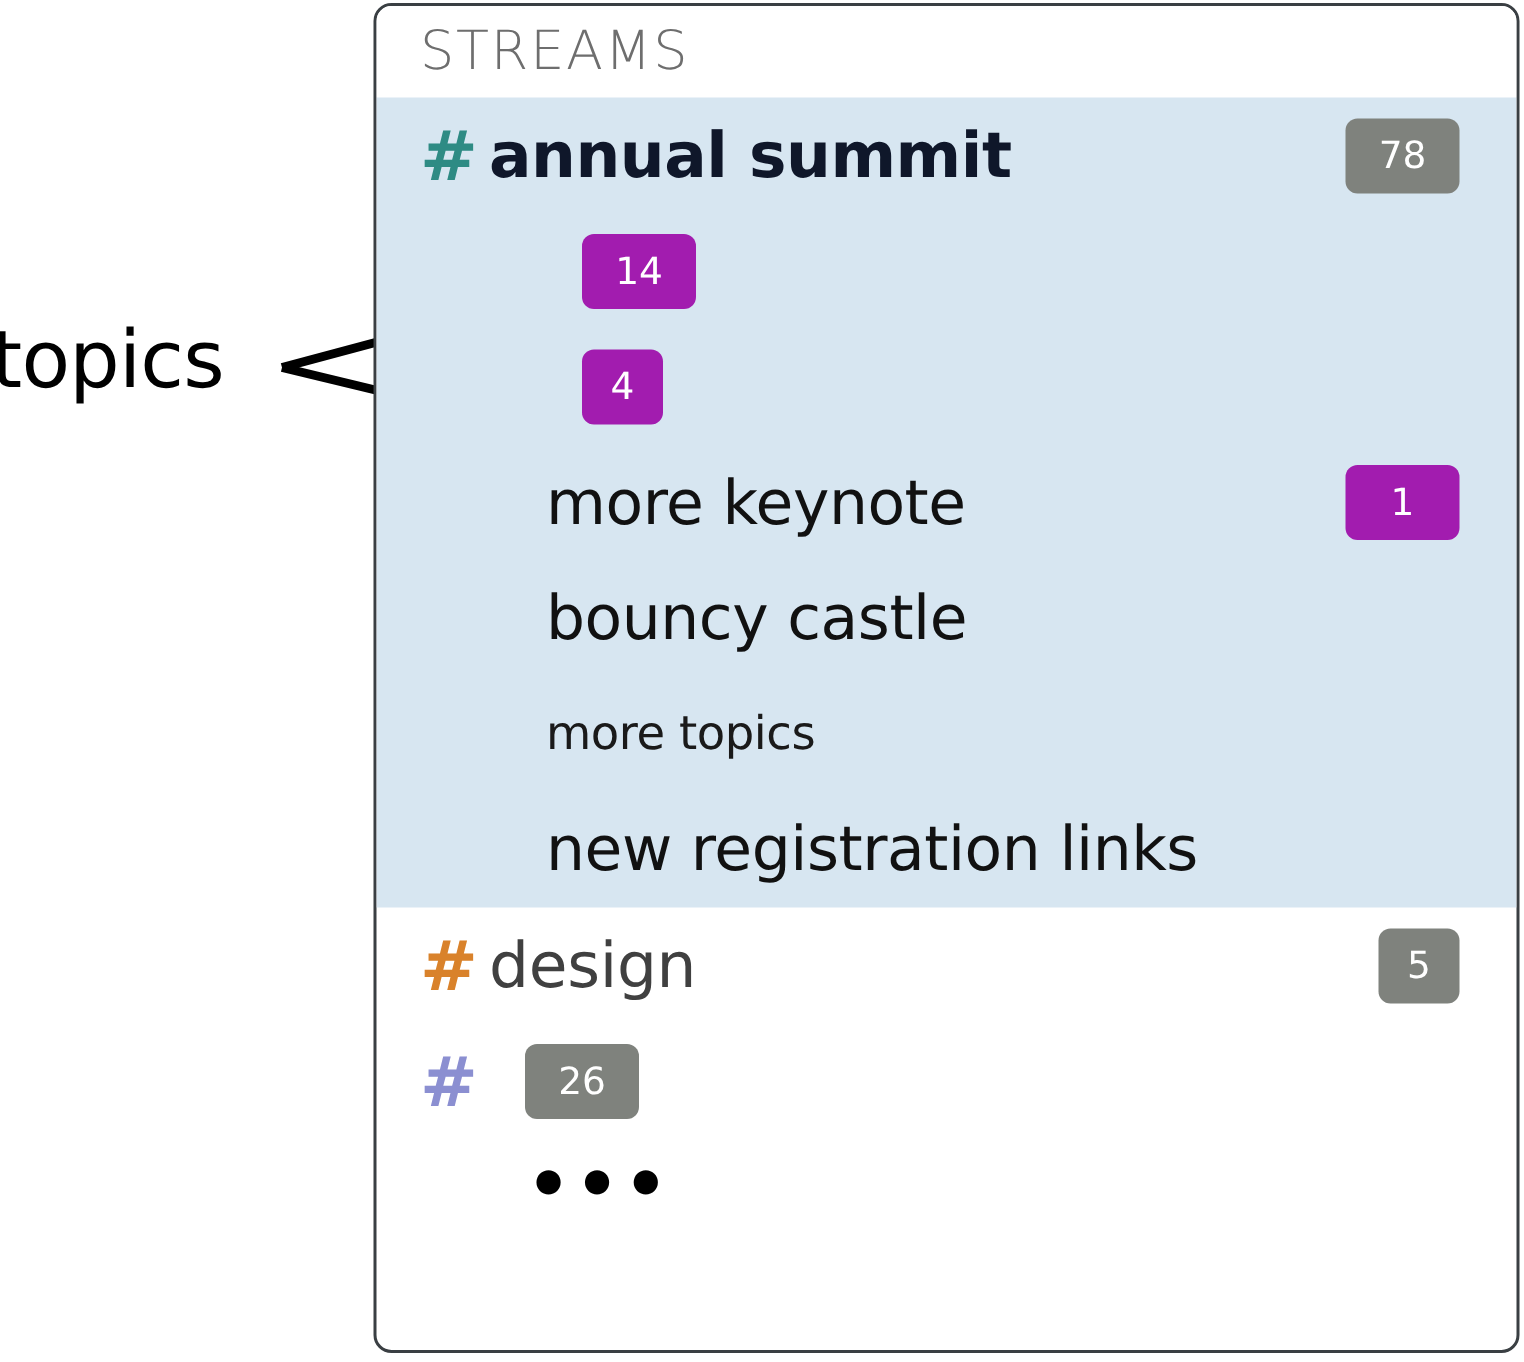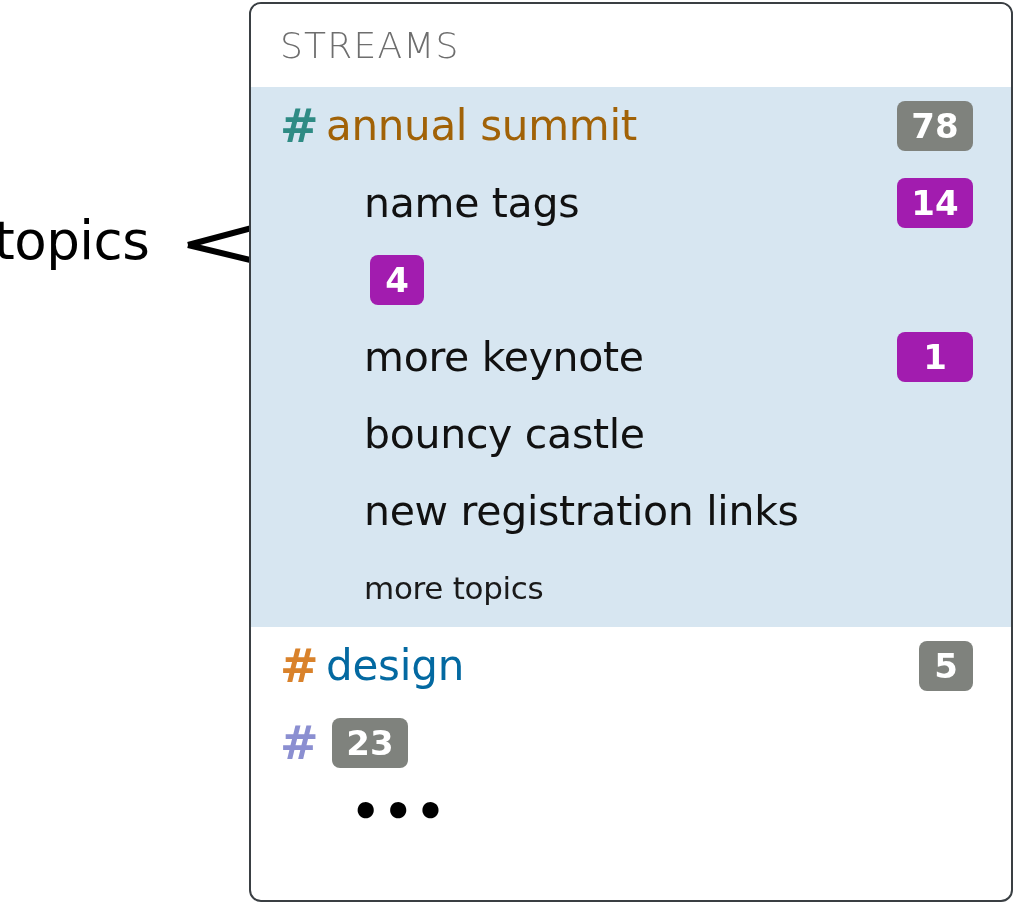--- a/index.html
+++ b/index.html
@@ -45,21 +45,21 @@
     width: 764px;
     height: 900px;
     box-sizing: border-box;
     background: #ffffff;
     border: 2px solid #3a3f43;
     border-radius: 12px;
     overflow: hidden;
   }
 
   .panel-header {
-    height: 83px;
+    height: 61px;
     display: flex;
     align-items: center;
     padding-left: 29px;
     box-sizing: border-box;
     background: #ffffff;
   }
   .panel-header-title {
     font-size: 36px;
     font-weight: 300;
     color: #6e6e6e;
@@ -91,28 +91,28 @@
     font-weight: 700;
     line-height: 1;
   }
   .hash-teal   { color: #2e8b84; }
   .hash-orange { color: #d9822b; }
   .hash-violet { color: #8b8fd1; }
 
   .stream-name {
     flex: 1 1 auto;
     font-size: 42px;
-    font-weight: 400;
-    color: #a16207;
+    font-weight: 700;
+    color: #0f172a;
     letter-spacing: -0.3px;
     white-space: nowrap;
   }
   .stream-name.regular {
     font-weight: 400;
-    color: #0369a1;
+    color: #404040;
     letter-spacing: -0.2px;
   }
 
   .topic-row {
     padding-left: 113px;
   }
   .topic-name {
     flex: 1 1 auto;
     font-size: 41px;
     font-weight: 400;
@@ -128,25 +128,25 @@
   
   .badge {
     flex: 0 0 auto;
     min-width: 76px;
     height: 50px;
     border-radius: 8px;
     display: flex;
     align-items: center;
     justify-content: center;
     color: #ffffff;
-    font-size: 34px;
-    font-weight: 700;
+    font-size: 25px;
+    font-weight: 400;
     padding: 0 10px;
     box-sizing: border-box;
-    margin-left: 6px;
+    margin-left: 24px;
   }
   .badge-stream { background: #7f827d; }
   .badge-topic  { background: #a21caf; }
   .badge.narrow { min-width: 54px; }
   .badge-spacer {
     flex: 0 0 auto;
     min-width: 76px;
     height: 50px;
     margin-left: 14px;
   }
@@ -188,57 +188,56 @@
 
   <div class="stream-block is-active">
 
     <div class="row">
       <span class="hash hash-teal">#</span>
       <span class="stream-name">annual summit</span>
       <span class="badge badge-stream">78</span>
     </div>
 
     <div class="row topic-row">
-      <span class="topic-name">name tags</span>
       <span class="badge badge-topic">14</span>
     </div>
 
     <div class="row topic-row">
       <span class="badge badge-topic narrow">4</span>
     </div>
 
     <div class="row topic-row">
       <span class="topic-name">more keynote</span>
       <span class="badge badge-topic">1</span>
     </div>
 
     <div class="row topic-row">
       <span class="topic-name">bouncy castle</span>
     </div>
 
     <div class="row topic-row">
+      <span class="topic-name small">more topics</span>
+      <span class="badge-spacer"></span>
+    </div>
+
+    <div class="row topic-row">
       <span class="topic-name">new registration links</span>
-      <span class="badge-spacer"></span>
-    </div>
-
-    <div class="row topic-row">
-      <span class="topic-name small">more topics</span>
       <span class="badge-spacer"></span>
     </div>
 
   </div>
 
   <div class="row">
     <span class="hash hash-orange">#</span>
     <span class="stream-name regular">design</span>
     <span class="badge badge-stream narrow">5</span>
   </div>
 
   <div class="row">
     <span class="hash hash-violet">#</span>
-    <span class="badge badge-stream">23</span>
+    <span class="badge badge-stream">26</span>
   </div>
 
   <div class="ellipsis-row">
     <span class="ellipsis-glyph">•••</span>
   </div>
 
 </div>
 
 </body></html>

